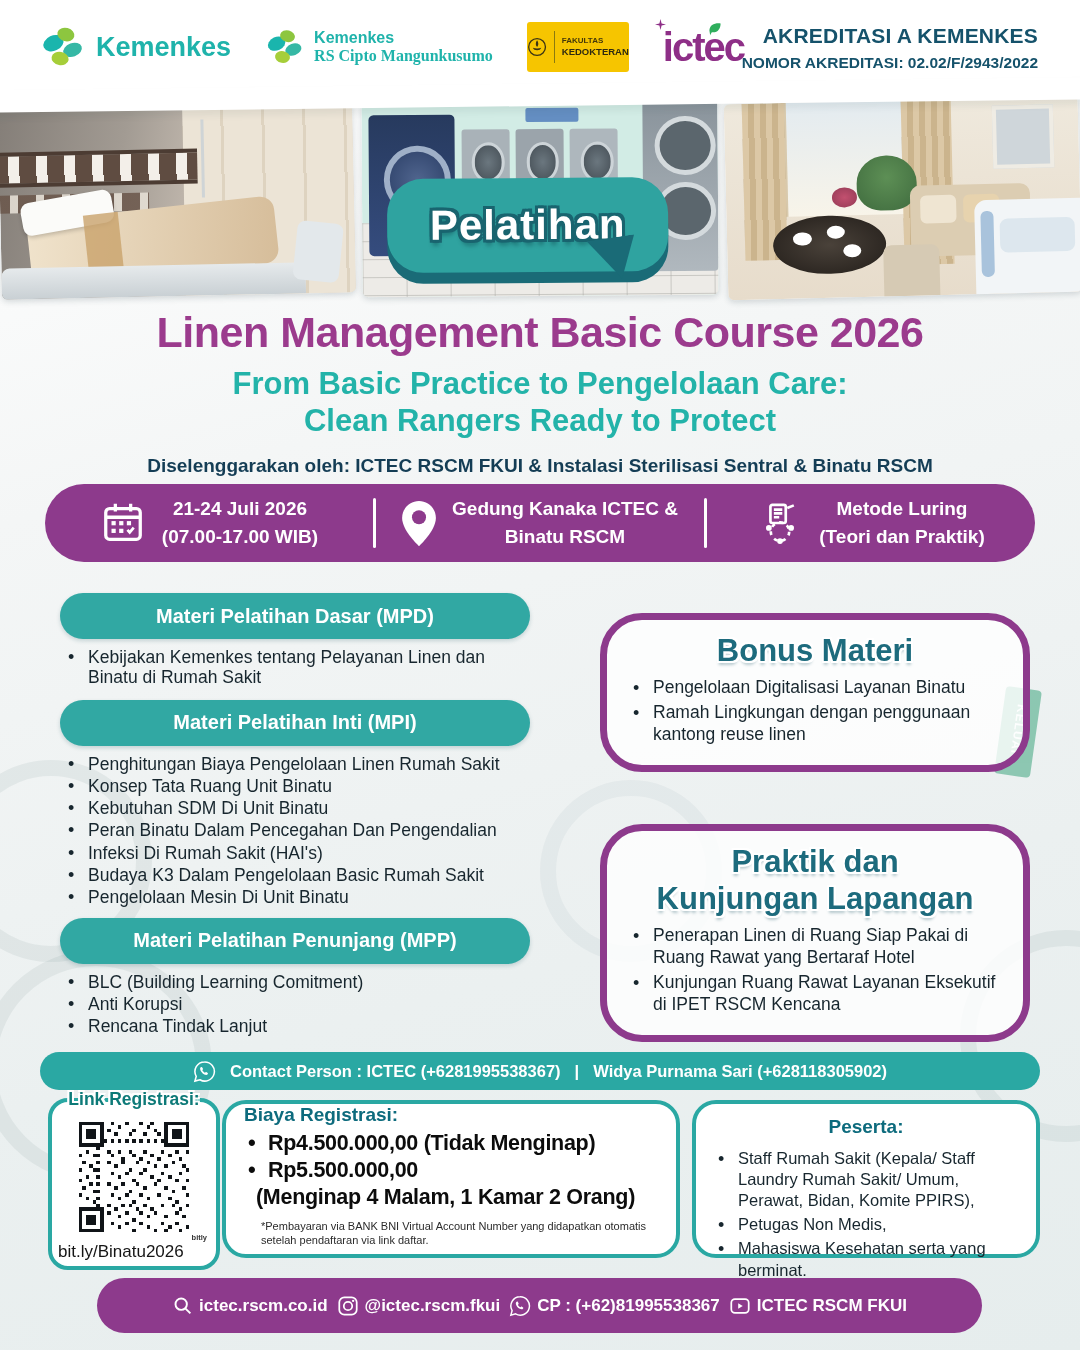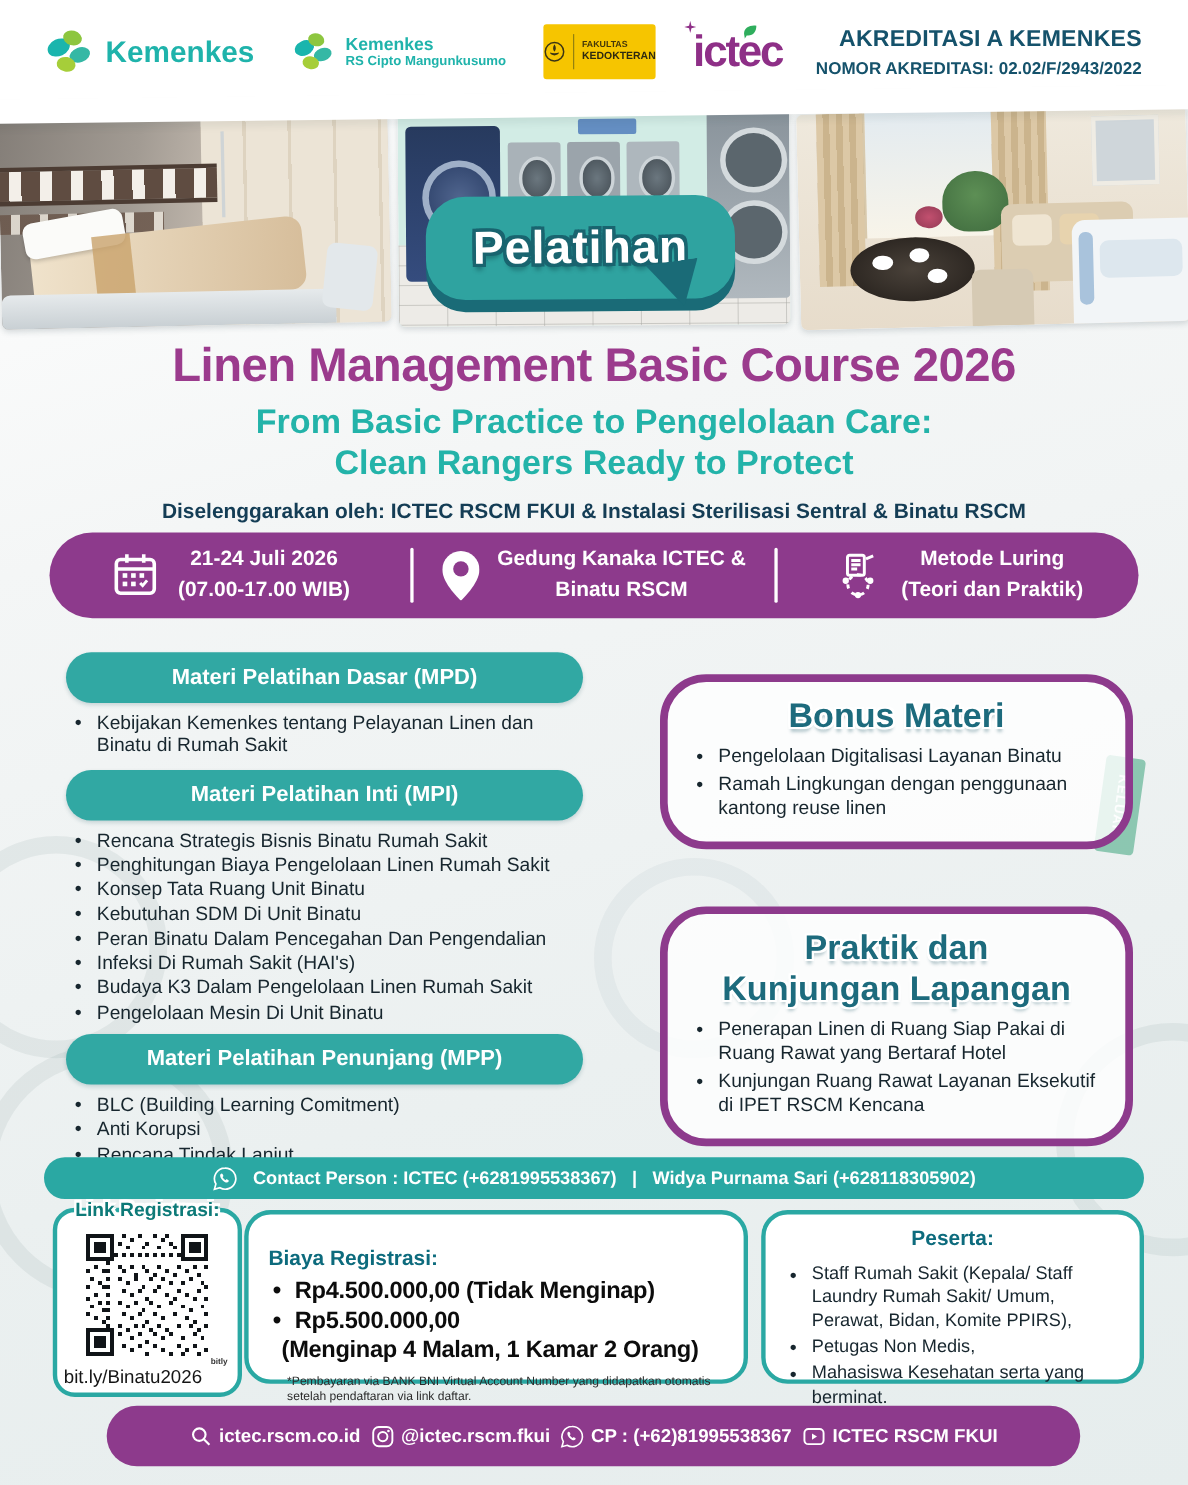--- a/index.html
+++ b/index.html
@@ -89,21 +89,21 @@
     </div>
     <div style="display:flex;align-items:center;gap:9px;">
       <svg width="40" height="40" viewBox="0 0 48 48">
         <ellipse cx="14" cy="20" rx="11" ry="8" fill="#1ab5ad" transform="rotate(-25 14 20)"></ellipse>
         <ellipse cx="27" cy="11" rx="9" ry="7" fill="#8dc63f" transform="rotate(15 27 11)"></ellipse>
         <ellipse cx="34" cy="27" rx="10" ry="7" fill="#35b8a5" transform="rotate(-20 34 27)"></ellipse>
         <ellipse cx="21" cy="36" rx="9" ry="7" fill="#a6ce39" transform="rotate(10 21 36)"></ellipse>
       </svg>
       <span style="display:flex;flex-direction:column;line-height:1.1;">
         <span class="brand-teal" style="font-size:16px;">Kemenkes</span>
-        <span class="brand-teal" style="font-size:12px;">RS Cipto Mangunkusumo</span>
+        <span class="brand-teal" style="font-size:16px;font-family:Liberation Serif, serif;">RS Cipto Mangunkusumo</span>
       </span>
     </div>
     <div style="width:102px;height:50px;background:#f6c500;border-radius:3px;display:flex;align-items:center;justify-content:center;gap:7px;">
       <svg width="24" height="24" viewBox="0 0 24 24">
         <circle cx="12" cy="12" r="10" fill="none" stroke="#3a3415" stroke-width="1.6"></circle>
         <path d="M12 4c2 3 2 6 0 8-2-2-2-5 0-8zM7 13c3 1 7 1 10 0-1 4-9 4-10 0z" fill="#3a3415"></path>
       </svg>
       <span style="width:1px;height:32px;background:#8a7a10;"></span>
       <span style="display:flex;flex-direction:column;line-height:1.25;">
         <span style="font-size:8px;font-weight:700;color:#44380a;">FAKULTAS</span>
@@ -250,27 +250,26 @@
     </div>
   </div>
 
   <div class="leftcol">
     <div class="pill-h">Materi Pelatihan Dasar (MPD)</div>
     <ul class="bullets" style="margin-bottom:12px;">
       <li>Kebijakan Kemenkes tentang Pelayanan Linen dan Binatu di Rumah Sakit</li>
     </ul>
     <div class="pill-h">Materi Pelatihan Inti (MPI)</div>
     <ul class="bullets" style="margin-bottom:10px;">
-      <li>Rencana Strategis Bisnis Binatu Rumah Sakit</li>
       <li>Penghitungan Biaya Pengelolaan Linen Rumah Sakit</li>
       <li>Konsep Tata Ruang Unit Binatu</li>
       <li>Kebutuhan SDM Di Unit Binatu</li>
       <li>Peran Binatu Dalam Pencegahan Dan Pengendalian</li>
       <li>Infeksi Di Rumah Sakit (HAI's)</li>
-      <li>Budaya K3 Dalam Pengelolaan Linen Rumah Sakit</li>
+      <li>Budaya K3 Dalam Pengelolaan Basic Rumah Sakit</li>
       <li>Pengelolaan Mesin Di Unit Binatu</li>
     </ul>
     <div class="pill-h">Materi Pelatihan Penunjang (MPP)</div>
     <ul class="bullets">
       <li>BLC (Building Learning Comitment)</li>
       <li>Anti Korupsi</li>
       <li>Rencana Tindak Lanjut</li>
     </ul>
   </div>
 
@@ -322,21 +321,21 @@
         <rect x="3" y="3" width="3" height="3"></rect>
           <rect x="27" y="3" width="3" height="3"></rect>
           <rect x="3" y="27" width="3" height="3"></rect>
       </g>
       <path fill="#101418" d="M8 6h1v1H8zM10 6h1v1h-1zM12 6h1v1h-1zM14 6h1v1h-1zM16 6h1v1h-1zM18 6h1v1h-1zM20 6h1v1h-1zM22 6h1v1h-1zM24 6h1v1h-1zM6 8h1v1H6zM6 10h1v1H6zM6 12h1v1H6zM6 14h1v1H6zM6 16h1v1H6zM6 18h1v1H6zM6 20h1v1H6zM6 22h1v1H6zM6 24h1v1H6zM10 1h1v1h-1zM12 2h1v1h-1zM14 1h1v1h-1zM16 3h1v1h-1zM18 1h1v1h-1zM20 2h1v1h-1zM22 3h1v1h-1zM9 3h1v1H9zM11 4h1v1h-1zM15 4h1v1h-1zM19 4h1v1h-1zM21 1h1v1h-1zM23 4h1v1h-1zM1 10h1v1H1zM3 9h1v1H3zM5 10h1v1H5zM2 12h1v1H2zM4 13h1v1H4zM1 14h1v1H1zM5 14h1v1H5zM3 16h1v1H3zM1 17h1v1H1zM4 18h1v1H4zM2 19h1v1H2zM5 20h1v1H5zM1 21h1v1H1zM3 22h1v1H3zM5 23h1v1H5zM9 9h1v1H9zM10 10h1v1h-1zM12 9h1v1h-1zM13 11h1v1h-1zM15 9h1v1h-1zM16 10h1v1h-1zM18 11h1v1h-1zM19 9h1v1h-1zM21 10h1v1h-1zM23 11h1v1h-1zM24 9h1v1h-1zM26 10h1v1h-1zM28 9h1v1h-1zM29 11h1v1h-1zM31 9h1v1h-1zM9 12h1v1H9zM11 13h1v1h-1zM13 12h1v1h-1zM15 14h1v1h-1zM17 12h1v1h-1zM19 14h1v1h-1zM20 12h1v1h-1zM22 13h1v1h-1zM25 13h1v1h-1zM27 12h1v1h-1zM30 13h1v1h-1zM31 14h1v1h-1zM10 15h1v1h-1zM12 16h1v1h-1zM14 15h1v1h-1zM16 17h1v1h-1zM18 15h1v1h-1zM21 16h1v1h-1zM23 17h1v1h-1zM24 15h1v1h-1zM26 16h1v1h-1zM28 17h1v1h-1zM29 15h1v1h-1zM31 17h1v1h-1zM9 18h1v1H9zM11 19h1v1h-1zM13 18h1v1h-1zM15 20h1v1h-1zM17 18h1v1h-1zM19 19h1v1h-1zM22 18h1v1h-1zM25 19h1v1h-1zM27 20h1v1h-1zM30 19h1v1h-1zM10 21h1v1h-1zM12 22h1v1h-1zM14 21h1v1h-1zM16 23h1v1h-1zM18 21h1v1h-1zM20 22h1v1h-1zM23 21h1v1h-1zM26 22h1v1h-1zM28 23h1v1h-1zM31 21h1v1h-1zM9 24h1v1H9zM11 25h1v1h-1zM13 24h1v1h-1zM15 24h1v1h-1zM17 25h1v1h-1zM19 24h1v1h-1zM21 25h1v1h-1zM24 24h1v1h-1zM27 24h1v1h-1zM29 25h1v1h-1zM31 24h1v1h-1zM9 26h1v1H9zM12 27h1v1h-1zM14 26h1v1h-1zM16 28h1v1h-1zM18 26h1v1h-1zM20 27h1v1h-1zM22 26h1v1h-1zM25 27h1v1h-1zM28 26h1v1h-1zM30 27h1v1h-1zM10 29h1v1h-1zM12 30h1v1h-1zM14 29h1v1h-1zM16 31h1v1h-1zM18 29h1v1h-1zM20 30h1v1h-1zM22 31h1v1h-1zM24 29h1v1h-1zM26 30h1v1h-1zM28 29h1v1h-1zM31 30h1v1h-1zM25 31h1v1h-1zM29 31h1v1h-1z"></path>
     </svg>
     <div style="position:absolute;right:9px;bottom:24px;font-size:7.5px;font-weight:700;color:#333;">bitly</div>
     <div style="position:absolute;left:6px;bottom:4px;font-size:17px;color:#151515;">bit.ly/Binatu2026</div>
   </div>
 
-  <div class="card" style="left:222px;top:1100px;width:458px;height:158px;border-radius:24px;padding:30px 18px;box-sizing:border-box;">
+  <div class="card" style="left:222px;top:1100px;width:458px;height:158px;border-radius:24px;padding:0 18px;box-sizing:border-box;">
     <div class="card-h">Biaya Registrasi:</div>
     <div style="margin-top:4px;">
       <div class="fee-li">Rp4.500.000,00 (Tidak Menginap)</div>
       <div class="fee-li">
         <span>Rp5.500.000,00</span><br>
         <span style="margin-left:-12px;">(Menginap 4 Malam, 1 Kamar 2 Orang)</span>
       </div>
     </div>
     <div class="foot-note">*Pembayaran via BANK BNI Virtual Account Number yang didapatkan otomatis setelah pendaftaran via link daftar.</div>
   </div>

